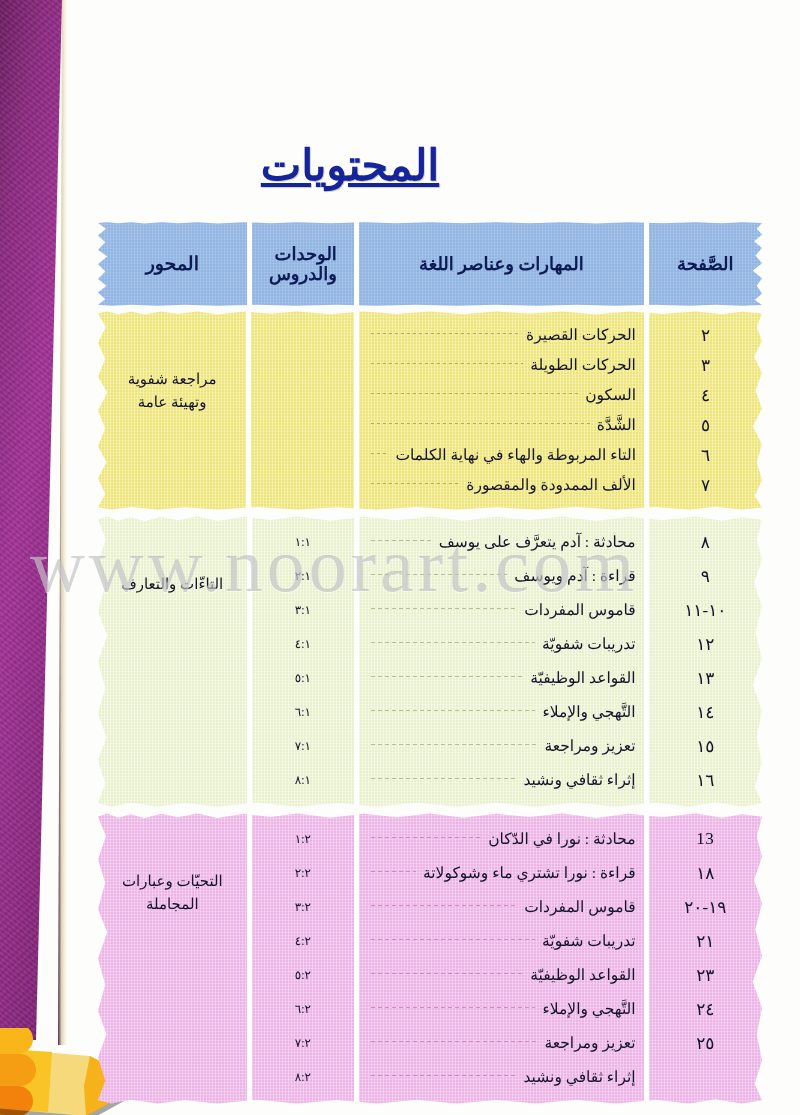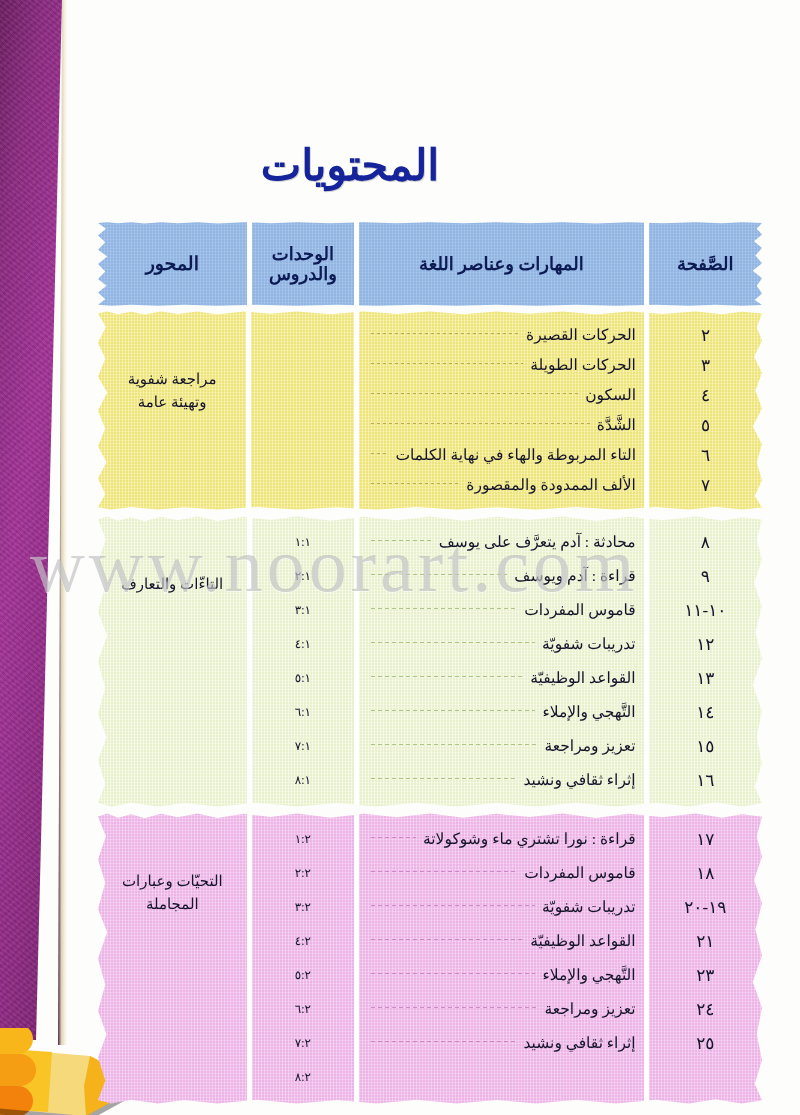--- a/index.html
+++ b/index.html
@@ -38,21 +38,21 @@
   #pencil{position:absolute;left:-6px;top:1028px;width:150px;height:92px;}
 
   
   #title{
     position:absolute;top:140px;left:0;width:800px;
     text-align:center;
     color:#16249c;
     font-size:43px;font-weight:bold;
     letter-spacing:0px;
     text-shadow:1px 1px 0 rgba(0,0,0,.18);
-    padding-right:100px;box-sizing:border-box;
+    padding-right:100px;box-sizing:border-box;text-decoration:underline;
   }
 
   
   #toc{
     position:absolute;left:98px;top:222px;width:664px;
   }
 
   .band{position:relative;display:flex;flex-direction:row-reverse;}
 
   
@@ -93,21 +93,20 @@
   .c-page  {width:116px;}
 
   .gap{width:5px;background:#ffffff;flex:0 0 5px;}
 
   
   #hdr{height:84px;margin-bottom:5px;}
   #hdr .col{
     background:#98bcea;
     display:flex;align-items:center;justify-content:center;
     color:#0d1b54;font-weight:bold;font-size:18px;line-height:1.12;
-    text-align:center;
     background-image:
       repeating-linear-gradient(90deg, rgba(255,255,255,.10) 0 1px, rgba(0,0,0,.02) 1px 3px),
       repeating-linear-gradient(0deg, rgba(255,255,255,.07) 0 1px, rgba(0,0,0,.02) 1px 3px);
   }
   #hdr .c-mihwar{font-size:19px;}
 
   
   .band-body{margin-bottom:6px;}
   .band-body .col{
     padding:9px 0 10px 0;
@@ -356,20 +355,24 @@
               <div class="row unit">٥:٢</div>
               <div class="row unit">٦:٢</div>
               <div class="row unit">٧:٢</div>
               <div class="row unit">٨:٢</div>
             </div>
           </div>
           <div class="gap"></div>
           <div class="col c-skills">
             <div class="rows">
               <div class="row skill">
+                <span class="txt">محادثة : نورا في الدّكان</span>
+                <span class="dots"></span>
+              </div>
+              <div class="row skill">
                 <span class="txt">قراءة : نورا تشتري ماء وشوكولاتة</span>
                 <span class="dots"></span>
               </div>
               <div class="row skill">
                 <span class="txt">قاموس المفردات</span>
                 <span class="dots"></span>
               </div>
               <div class="row skill">
                 <span class="txt">تدريبات شفويّة</span>
                 <span class="dots"></span>
@@ -388,21 +391,21 @@
               </div>
               <div class="row skill">
                 <span class="txt">إثراء ثقافي ونشيد</span>
                 <span class="dots"></span>
               </div>
             </div>
           </div>
           <div class="gap"></div>
           <div class="col c-page">
             <div class="rows">
-              <div class="row pg">١٧</div>
+              <div class="row pg">13</div>
               <div class="row pg">١٨</div>
               <div class="row pg">١٩-٢٠</div>
               <div class="row pg">٢١</div>
               <div class="row pg">٢٣</div>
               <div class="row pg">٢٤</div>
               <div class="row pg">٢٥</div>
             </div>
           </div>
         </div>
       </div>

